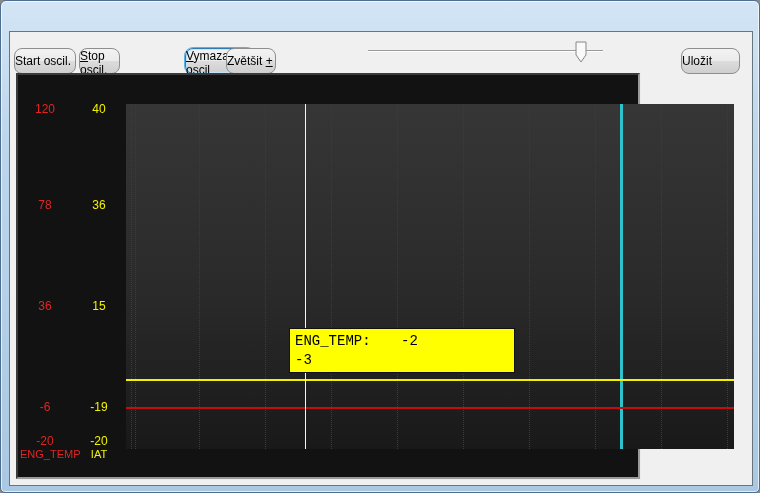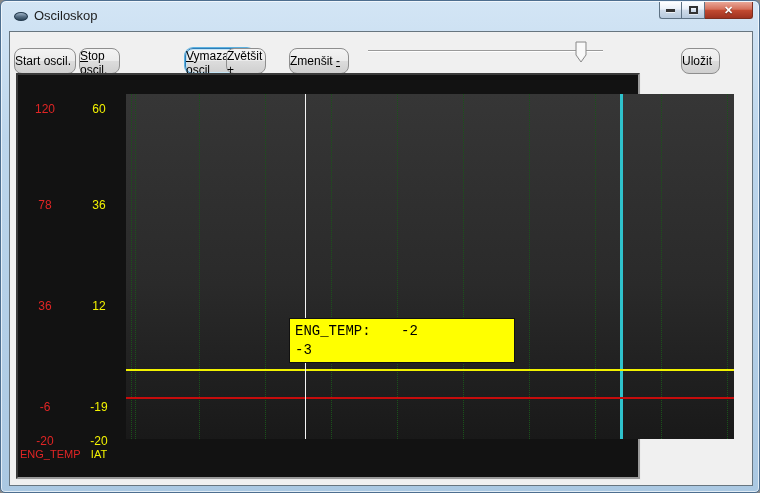--- a/index.html
+++ b/index.html
@@ -75,21 +75,21 @@
     border:2px solid; border-color:#3a3a3a #9a9a9a #9a9a9a #3a3a3a;
     box-shadow:1px 1px 0 #ececec;
   }
   .axis-col { position:absolute; top:0; width:50px; height:100%; }
   .axis-col .tick { position:absolute; width:100%; text-align:center; font-size:12px; line-height:12px; }
   .axis-col .axis-name { position:absolute; width:100%; text-align:center; font-size:11px; line-height:11px; white-space:nowrap; }
   .col-red  { left:2px;  color:#e02525; }
   .col-yel  { left:56px; color:#f2f200; }
 
   .plot {
-    position:absolute; left:108px; top:19px; width:608px; height:345px;
+    position:absolute; left:108px; top:29px; width:608px; height:345px;
     background:linear-gradient(to bottom,#363636 0%,#2a2a2a 55%,#191919 100%);
     overflow:hidden;
     text-decoration:underline;
   }
   .gridline-v { position:absolute; top:0; bottom:0; width:0; border-left:1px dotted #1a541a; }
   .trace { position:absolute; left:0; right:0; height:2px; }
   .trace.iat { top:275px; background:#f2f200; }
   .trace.eng { top:303px; background:#c60c0c; }
   .cursor-white { position:absolute; top:0; bottom:0; left:179px; width:1px; background:#f4f4f4; }
   .cursor-cyan  { position:absolute; top:0; bottom:0; left:494px; width:3px; background:#2fc2cc; }
@@ -101,69 +101,53 @@
     font-size:14px; color:#000; padding:3px 5px; line-height:19px;
   }
   .trow { display:flex; }
   .tlabel { width:106px; }
 </style>
 </head>
 <body>
 
 <div class="window">
 
-  <div class="titlebar">
-    <span class="app-icon"></span>
-    <span class="title-text">Osciloskop</span>
-    <div class="caption-group">
-      <div class="cap-btn min">
-          <span class="glyph-min"></span>
-        </div>
-      <div class="cap-btn max">
-          <span class="glyph-max"></span>
-        </div>
-      <div class="cap-btn close">
-          <span class="glyph-close">✕</span>
-        </div>
-    </div>
-  </div>
 
   <div class="client">
 
     <button class="btn" style="left:4px;width:62px;"><span class="pre">Start oscil.</span><span class="key"></span><span class="post"></span></button>
     <button class="btn" style="left:69px;width:41px;"><span class="pre"></span><span class="key">S</span><span class="post">top oscil.</span></button>
     <button class="btn focused" style="left:139px;width:70px;"><span class="pre"></span><span class="key">V</span><span class="post">ymazat oscil</span></button>
-    <button class="btn" style="left:216px;width:40px;"><span class="pre">Zvětšit </span><span class="key">+</span><span class="post"></span></button>
-    <button class="btn" style="left:279px;width:60px;"><span class="pre">Zmenšit </span><span class="key">-</span><span class="post"></span></button>
+    <button class="btn" style="left:216px;width:50px;"><span class="pre">Zvětšit </span><span class="key">+</span><span class="post"></span></button>
 
     <div class="slider">
       <div class="slider-track"></div>
       <svg class="slider-thumb" viewBox="0 0 12 22">
         <polygon points="1,1 11,1 11,14 6,21 1,14" fill="#f2f2f2" stroke="#8a8a8a" stroke-width="1"></polygon>
         <polygon points="2,2 10,2 10,13 6,19 2,13" fill="#ffffff" opacity="0.55"></polygon>
       </svg>
     </div>
 
-    <button class="btn" style="left:671px;width:39px;"><span class="pre">Uložit</span></button>
+    <button class="btn" style="left:671px;width:59px;"><span class="pre">Uložit</span></button>
 
     <div class="panel">
 
       <div class="axis-col col-red">
         <div class="tick" style="top:28px">120</div>
         <div class="tick" style="top:124px">78</div>
         <div class="tick" style="top:225px">36</div>
         <div class="tick" style="top:326px">-6</div>
         <div class="tick" style="top:360px">-20</div>
         <div class="axis-name" style="top:374px">ENG_TEMP</div>
       </div>
 
       <div class="axis-col col-yel">
-        <div class="tick" style="top:28px">60</div>
+        <div class="tick" style="top:28px">40</div>
         <div class="tick" style="top:124px">36</div>
-        <div class="tick" style="top:225px">12</div>
+        <div class="tick" style="top:225px">15</div>
         <div class="tick" style="top:326px">-19</div>
         <div class="tick" style="top:360px">-20</div>
         <div class="axis-name" style="top:374px">IAT</div>
       </div>
 
       <div class="plot">
           <div class="gridline-v" style="left: 601px; border-left-color: rgb(26, 84, 26);"></div>
           <div class="gridline-v" style="left: 535px; border-left-color: rgb(26, 84, 26);"></div>
           <div class="gridline-v" style="left: 469px; border-left-color: rgb(26, 84, 26);"></div>
           <div class="gridline-v" style="left: 403px; border-left-color: rgb(26, 84, 26);"></div>

